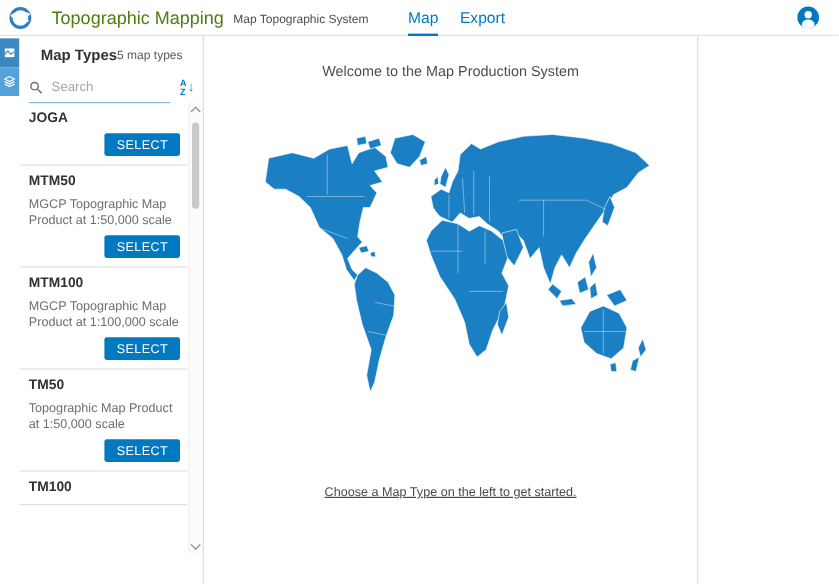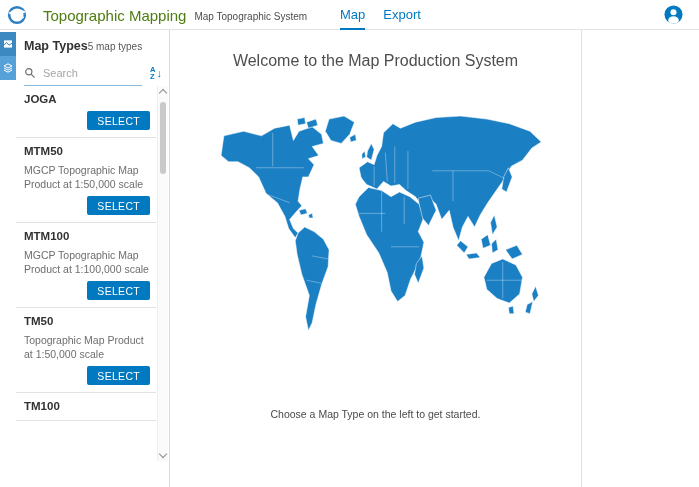--- a/index.html
+++ b/index.html
@@ -21,21 +21,21 @@
   .avatar { position:absolute; right:16px; top:5px; width:19px; height:19px; cursor:pointer; }
 
   
   .sidebar { position:absolute; left:0; top:30px; bottom:0; width:170px; background:#fff;
              border-right:1px solid #dcdcdc; }
   .rail { position:absolute; left:0; top:2px; width:16px; }
   .rail-btn { width:16px; height:24px; background:var(--rail-bg); display:flex;
               align-items:center; justify-content:center; cursor:pointer; }
   .rail-btn.active { background:var(--rail-active-bg); }
   .panel { position:absolute; left:16px; right:0; top:0; bottom:0; }
-  .panel-head { display:flex; justify-content:flex-start; align-items:center;
+  .panel-head { display:flex; justify-content:center; align-items:center;
                 height:30px; padding:2px 7px 0 8px; }
   .panel-title { font-size:12.5px; font-weight:bold; color:#323232; }
   .count { font-size:10px; color:#595959; }
   .search-row { display:flex; align-items:center; height:26px; padding:0 7px 0 8px; }
   .search-box { flex:1; display:flex; align-items:center; height:100%;
                 border-bottom:1px solid #8ab9dd; }
   .search-box svg { flex:none; margin-right:5px; }
   .search-input { border:none; outline:none; font-size:11px; color:#333; width:60px; flex:1;
                   font-family:inherit; background:transparent; }
   .search-input::placeholder { color:#a5a5a5; }
@@ -57,24 +57,24 @@
   .chev { width:6px; height:6px; border-left:1.5px solid #8c8c8c; border-top:1.5px solid #8c8c8c;
           position:absolute; left:2px; cursor:pointer; }
   .chev-up { top:4px; transform:rotate(45deg); }
   .chev-down { bottom:4px; transform:rotate(225deg); }
   .thumb { position:absolute; top:16px; left:2px; width:6px; height:72px;
            background:#c9c9c9; border-radius:3px; cursor:pointer; }
 
   
   .main { position:absolute; left:170px; top:30px; bottom:0; width:412px;
           border-right:1px solid #e0e0e0; text-align:center; background:#fff; }
-  .welcome { margin:22px 0 0; font-size:16px; font-weight:normal; color:#4e4e4e; }
+  .welcome { margin:22px 0 0; font-size:12px; font-weight:normal; color:#4e4e4e; }
   .map-wrap { margin:40px auto 0; width:338px; height:228px; }
   .map-wrap svg { width:100%; height:100%; display:block; }
-  .instruction { margin:70px 0 0; font-size:10.5px; color:#4a4a4a; }
+  .instruction { margin:70px 0 0; font-size:10.5px; color:#4a4a4a;text-decoration:underline; }
   .land { fill:var(--map-fill); stroke:#fff; stroke-width:.4; stroke-linejoin:round; }
   .cborder { fill:none; stroke:#fff; stroke-width:.45; opacity:.6; }
 </style>
 </head>
 <body>
 
 <div class="app">
 
   <header class="hdr">
     <div class="brand">

